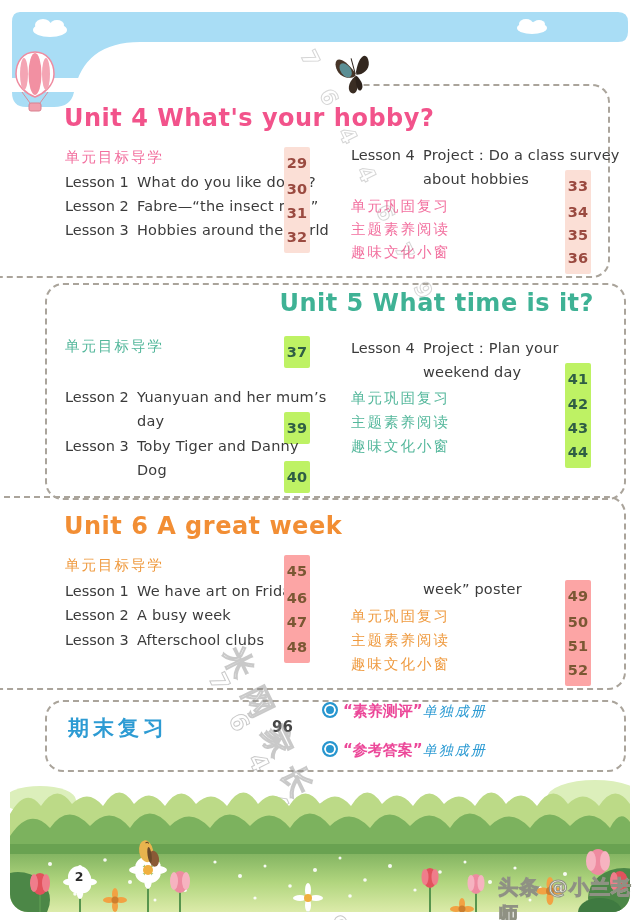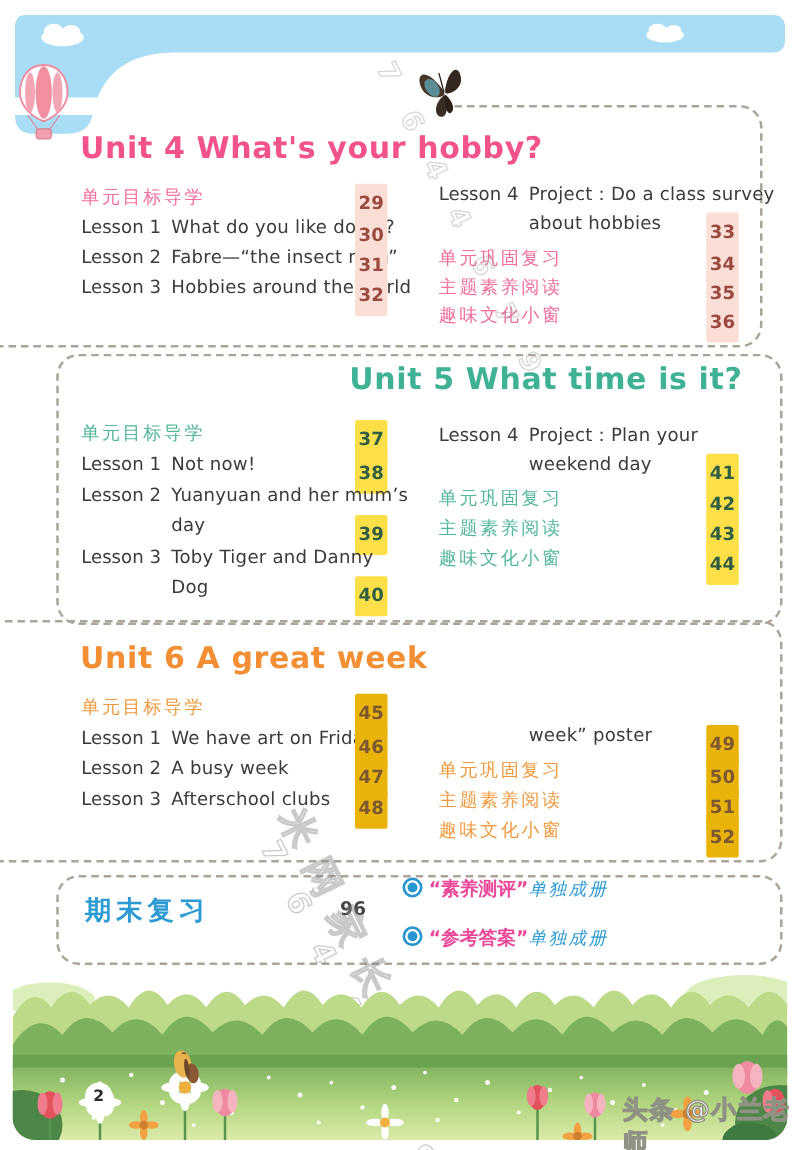--- a/index.html
+++ b/index.html
@@ -23,22 +23,22 @@
   .row{position:absolute;height:22px;font-size:14.5px;color:#3b3b3b;z-index:3;white-space:nowrap;}
   .colL{left:65px;width:245px;}
   .colR{left:335px;width:240px;margin-left:16px;}
   .lab{display:inline-block;width:72px;}
   .txt{letter-spacing:.2px;}
   .indent{margin-left:72px;}
   .zh{font-weight:normal;letter-spacing:2px;font-size:14.5px;}
   .u4c{color:#f26f9e;} .u5c{color:#53b79b;} .u6c{color:#ef9a3f;}
   .num{position:absolute;right:0;top:-1px;padding:8px 3px;border-radius:2px;font-weight:bold;font-size:14.5px;}
   .u4n{color:#9a4a40;background:#fbdfd6;}
-  .u5n{color:#2f5e45;background:#fde047;}
-  .u6n{color:#7b5733;background:#eab308;}
+  .u5n{color:#2f5e45;background:#bef264;}
+  .u6n{color:#7b5733;background:#fca5a5;}
   
   #final-label{position:absolute;left:68px;top:714px;font-size:21px;font-weight:bold;
                color:#2d9bd3;letter-spacing:4px;z-index:3;}
   #final-page{position:absolute;left:272px;top:718px;font-size:15px;font-weight:bold;color:#454545;z-index:3;}
   .fitem{position:absolute;left:322px;height:20px;z-index:3;white-space:nowrap;}
   .bullet{display:inline-block;width:12px;height:12px;border-radius:50%;background:#2796cf;
           box-shadow:inset 0 0 0 2px #fff;border:2px solid #2796cf;vertical-align:-2px;margin-right:5px;}
   .fquote{font-size:15px;font-weight:bold;color:#ec4899;}
   .fsuffix{font-size:14px;font-style:italic;color:#2d9bd3;letter-spacing:2px;margin-top:25px;}
   
@@ -140,24 +140,20 @@
   <div class="row colR" style="top:243px">
     <span class="zh u4c">趣味文化小窗</span>
     <span class="num u4n">36</span>
   </div>
 
   <div class="utitle" id="t-u5">Unit 5  What time is it?</div>
 
   <div class="row colL" style="top:337px">
     <span class="zh u5c">单元目标导学</span>
     <span class="num u5n">37</span>
-  </div>
-  <div class="row colL" style="top:364px">
-    <span class="lab">Lesson 1</span><span class="txt">Not now!</span>
-    <span class="num u5n">38</span>
   </div>
   <div class="row colL" style="top:389px">
     <span class="lab">Lesson 2</span><span class="txt">Yuanyuan and her mum’s</span>
   </div>
   <div class="row colL" style="top:413px">
     <span class="txt indent">day</span>
     <span class="num u5n">39</span>
   </div>
   <div class="row colL" style="top:438px">
     <span class="lab">Lesson 3</span><span class="txt">Toby Tiger and Danny</span>

